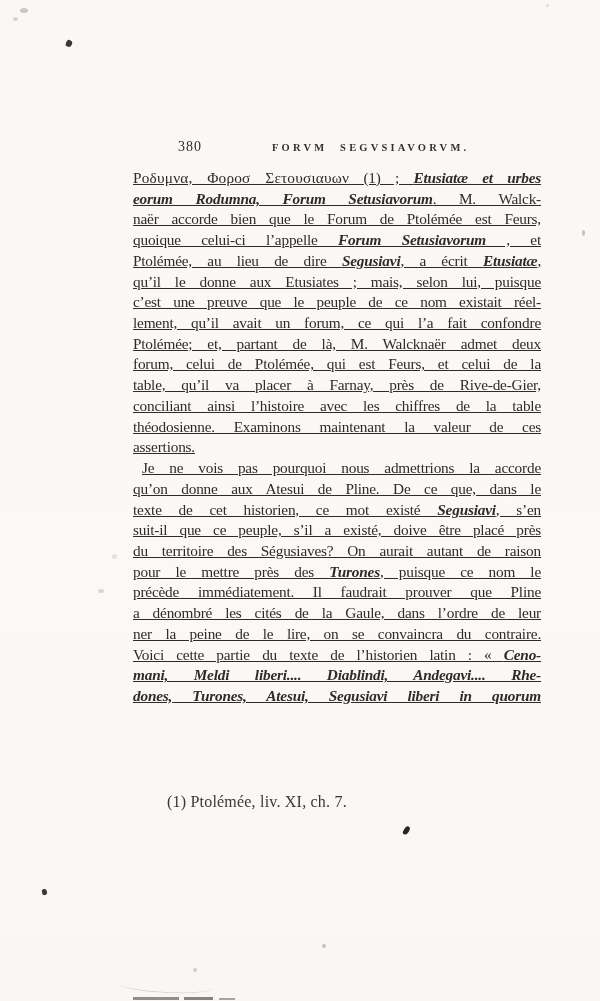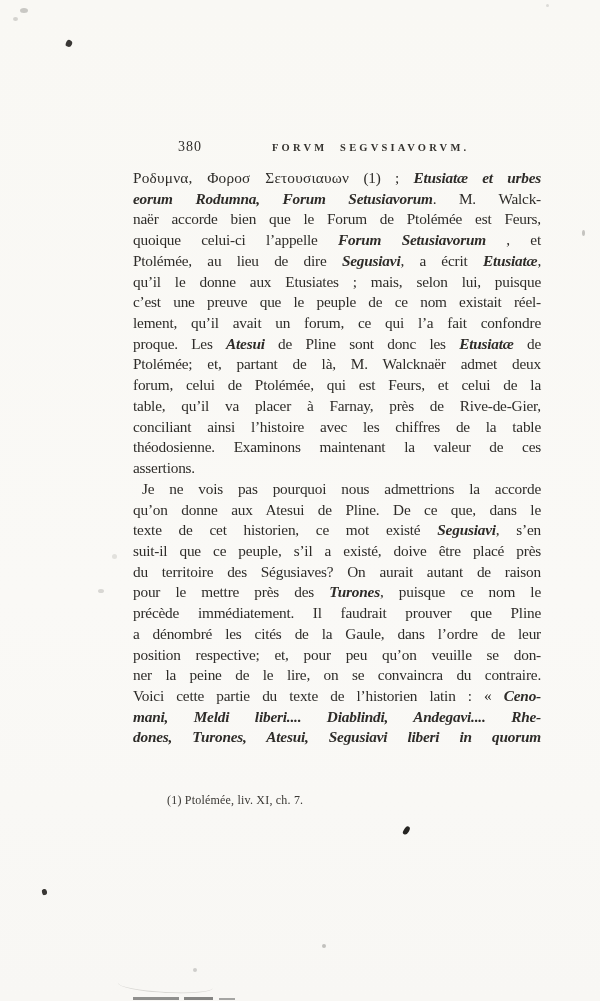--- a/index.html
+++ b/index.html
@@ -24,30 +24,31 @@
   
   .body-text{
     position:absolute;left:133px;top:168px;width:408px;
     font-size:15.3px;line-height:20.72px;color:#2e2c29;
     letter-spacing:-0.2px;word-spacing:-1px;
   }
   .line{
     height:20.72px;
     text-align:justify;text-align-last:justify;
     white-space:normal;
+    text-decoration:underline;
   }
   .line.last{text-align-last:left;}
   .line.indent{text-indent:9px;}
   .bi{font-style:italic;font-weight:bold;}
   .gk{letter-spacing:0.2px;}
 
   
   .footnote{
     position:absolute;left:167px;top:793px;
-    font-size:12px;color:#3a3834;letter-spacing:0.2px;
+    font-size:16px;color:#3a3834;letter-spacing:0.2px;
   }
 
   
   .speck{position:absolute;border-radius:50%;}
   .smudge{position:absolute;border-radius:45% 55% 60% 40%;}
   .bar{position:absolute;}
   .arc{position:absolute;border:0;border-bottom:1.5px solid #d8d7d3;border-radius:50%;}
 </style>
 </head>
 <body>
@@ -59,36 +60,34 @@
 
   <div class="body-text" id="body-text">
       <div class="line"><span class="gk">Ροδυμνα, Φοροσ Σετουσιαυων</span><span> (1) ; </span><span class="bi">Etusiatæ et urbes</span></div>
       <div class="line"><span class="bi">eorum Rodumna, Forum Setusiavorum</span><span>. M. Walck-</span></div>
       <div class="line"><span>naër accorde bien que le Forum de Ptolémée est Feurs,</span></div>
       <div class="line"><span>quoique celui-ci l’appelle </span><span class="bi">Forum Setusiavorum</span><span> , et</span></div>
       <div class="line"><span>Ptolémée, au lieu de dire </span><span class="bi">Segusiavi</span><span>, a écrit </span><span class="bi">Etusiatæ</span><span>,</span></div>
       <div class="line"><span>qu’il le donne aux Etusiates ; mais, selon lui, puisque</span></div>
       <div class="line"><span>c’est une preuve que le peuple de ce nom existait réel-</span></div>
       <div class="line"><span>lement, qu’il avait un forum, ce qui l’a fait confondre</span></div>
-      <div class="line"><span>proque. Les </span><span class="bi">Atesui</span><span> de Pline sont donc les </span><span class="bi">Etusiatæ</span><span> de</span></div>
       <div class="line"><span>Ptolémée; et, partant de là, M. Walcknaër admet deux</span></div>
       <div class="line"><span>forum, celui de Ptolémée, qui est Feurs, et celui de la</span></div>
       <div class="line"><span>table, qu’il va placer à Farnay, près de Rive-de-Gier,</span></div>
       <div class="line"><span>conciliant ainsi l’histoire avec les chiffres de la table</span></div>
       <div class="line"><span>théodosienne. Examinons maintenant la valeur de ces</span></div>
       <div class="line last"><span>assertions.</span></div>
       <div class="line indent"><span>Je ne vois pas pourquoi nous admettrions la accorde</span></div>
       <div class="line"><span>qu’on donne aux Atesui de Pline. De ce que, dans le</span></div>
       <div class="line"><span>texte de cet historien, ce mot existé </span><span class="bi">Segusiavi</span><span>, s’en</span></div>
       <div class="line"><span>suit-il que ce peuple, s’il a existé, doive être placé près</span></div>
       <div class="line"><span>du territoire des Ségusiaves? On aurait autant de raison</span></div>
       <div class="line"><span>pour le mettre près des </span><span class="bi">Turones</span><span>, puisque ce nom le</span></div>
       <div class="line"><span>précède immédiatement. Il faudrait prouver que Pline</span></div>
       <div class="line"><span>a dénombré les cités de la Gaule, dans l’ordre de leur</span></div>
-      <div class="line"><span>position respective; et, pour peu qu’on veuille se don-</span></div>
       <div class="line"><span>ner la peine de le lire, on se convaincra du contraire.</span></div>
       <div class="line"><span>Voici cette partie du texte de l’historien latin : « </span><span class="bi">Ceno-</span></div>
       <div class="line"><span class="bi">mani, Meldi liberi.... Diablindi, Andegavi.... Rhe-</span></div>
       <div class="line"><span class="bi">dones, Turones, Atesui, Segusiavi liberi in quorum</span></div>
     </div>
 
   <div class="footnote">(1) Ptolémée, liv. XI, ch. 7.</div>
 
   <div class="speck" style="left:20px;top:8px;width:8px;height:5px;background:#c9c8c4;"></div>
   <div class="speck" style="left:13px;top:17px;width:5px;height:4px;background:#d4d3cf;"></div>

